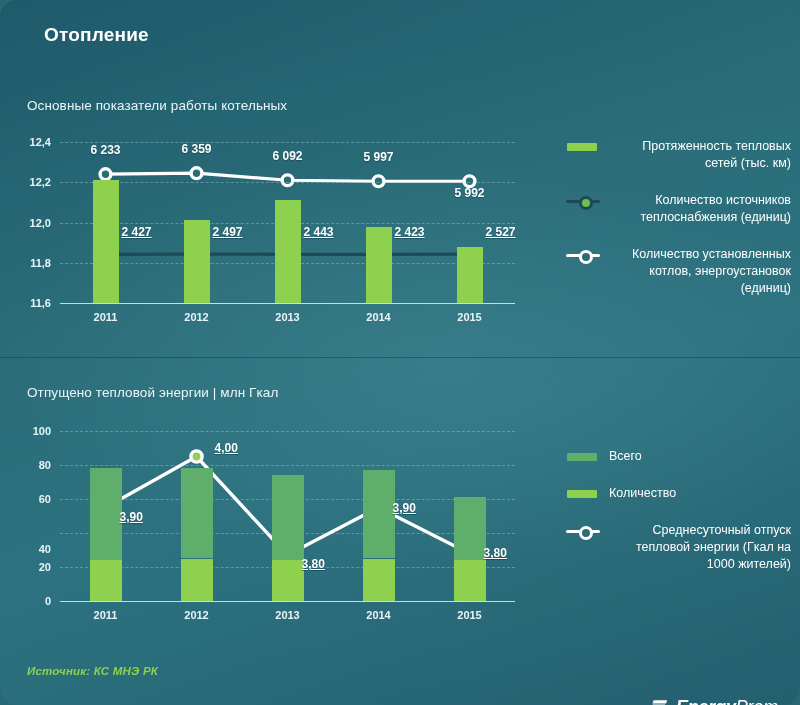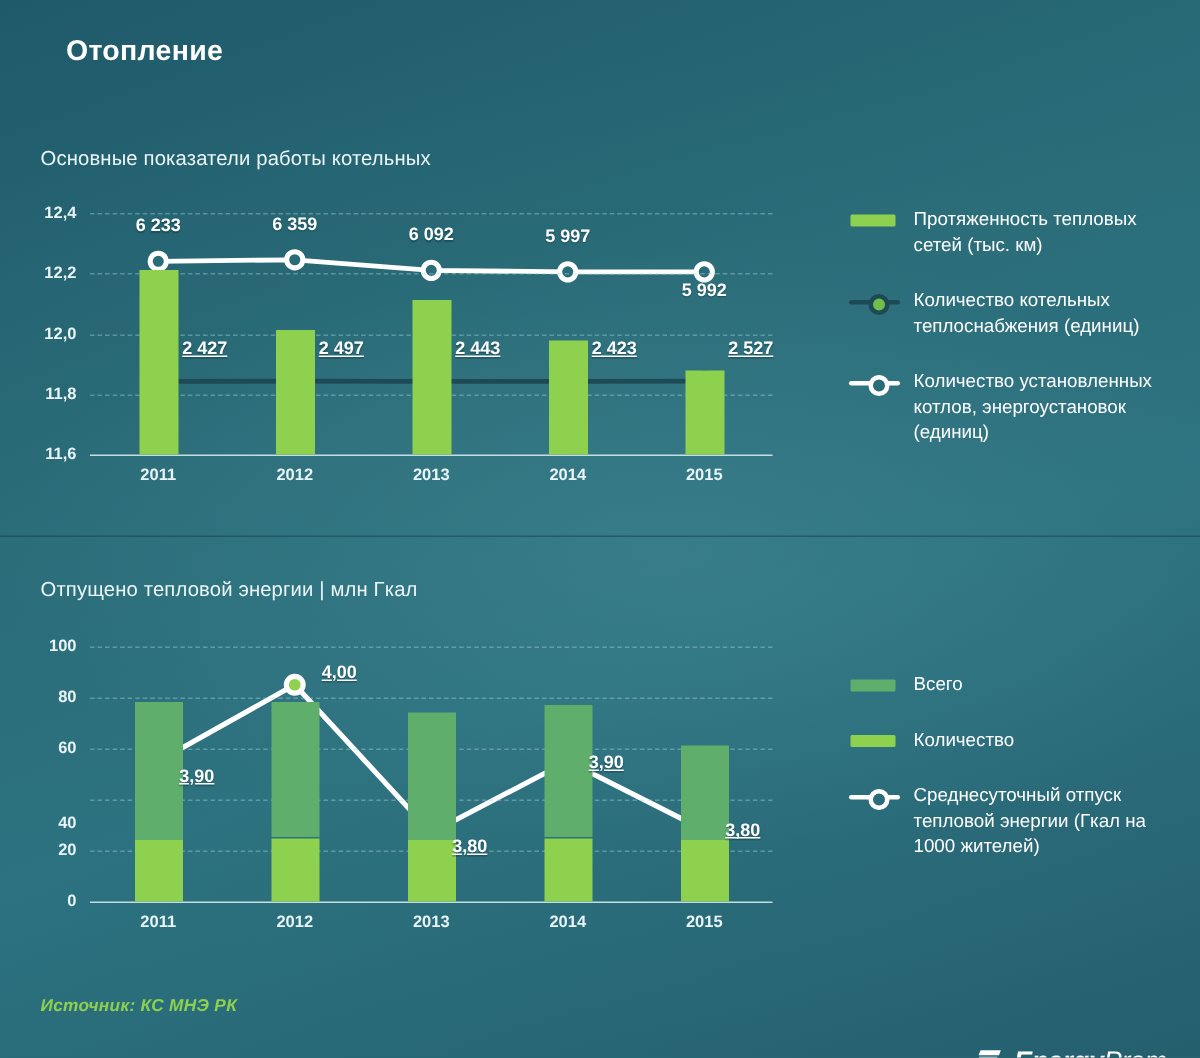--- a/index.html
+++ b/index.html
@@ -16,20 +16,21 @@
     -webkit-font-smoothing: antialiased;
   }
   .page {
     position: relative;
     width: 800px;
     height: 705px;
     background:
       radial-gradient(ellipse 900px 420px at 55% 52%, rgba(66,134,146,0.55) 0%, rgba(49,112,125,0.18) 48%, rgba(32,88,104,0.0) 78%),
       linear-gradient(160deg, #1f5a6a 0%, #2a6d79 38%, #2c7280 60%, #245f6e 100%);
     overflow: hidden;
+    border-radius: 17px;
   }
   .page::after {
     content: "";
     position: absolute;
     left: 0; top: 357px;
     width: 800px; height: 1px;
     background: rgba(15,55,68,0.45);
     pointer-events: none;
   }
 
@@ -136,20 +137,21 @@
     width: 228px;
   }
   #legend1 { left: 566px; top: 138px; }
   #legend2 { left: 566px; top: 448px; }
 
   .legend-item {
     position: relative;
     display: flex;
     align-items: flex-start;
     margin-bottom: 20px;
+    text-align: right;
   }
   .legend-marker {
     position: relative;
     flex: 0 0 auto;
     width: 34px;
     height: 16px;
     margin-right: 9px;
     margin-top: 1px;
   }
   .swatch {
@@ -281,21 +283,21 @@
       <span class="legend-marker">
           <span class="swatch bright"></span>
         </span>
       <span class="legend-label">Протяженность тепловых сетей (тыс. км)</span>
     </div>
     <div class="legend-item">
       <span class="legend-marker">
           <span class="line-swatch dark"></span>
           <span class="dot-swatch dark"></span>
         </span>
-      <span class="legend-label">Количество котельных теплоснабжения (единиц)</span>
+      <span class="legend-label">Количество источников теплоснабжения (единиц)</span>
     </div>
     <div class="legend-item">
       <span class="legend-marker">
           <span class="line-swatch white"></span>
           <span class="dot-swatch"></span>
         </span>
       <span class="legend-label">Количество установленных котлов, энергоустановок (единиц)</span>
     </div>
   </div>
 

